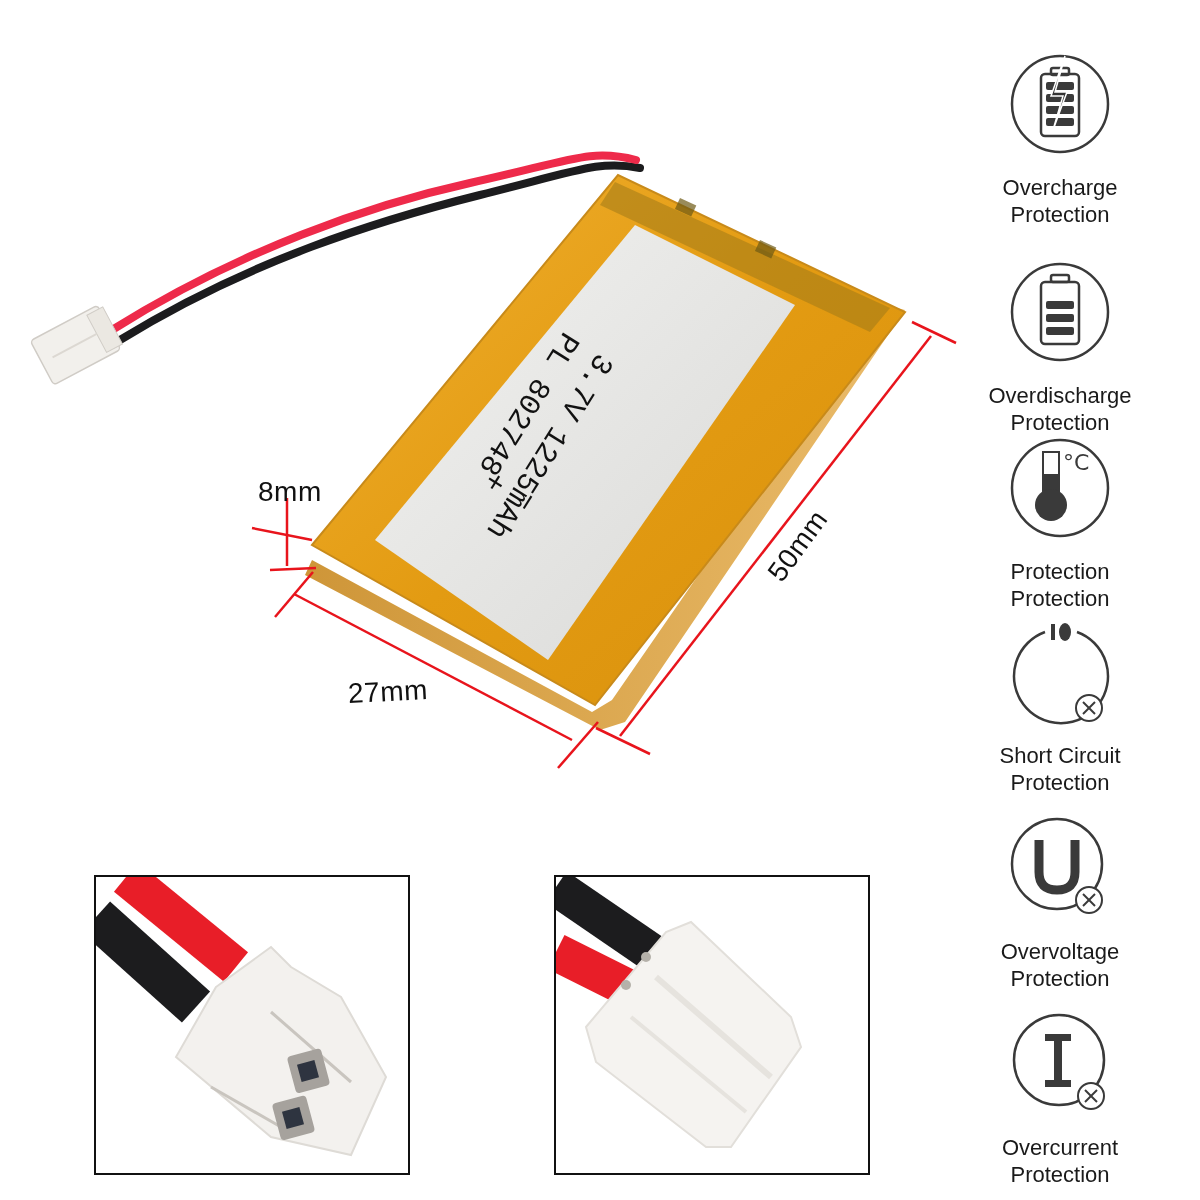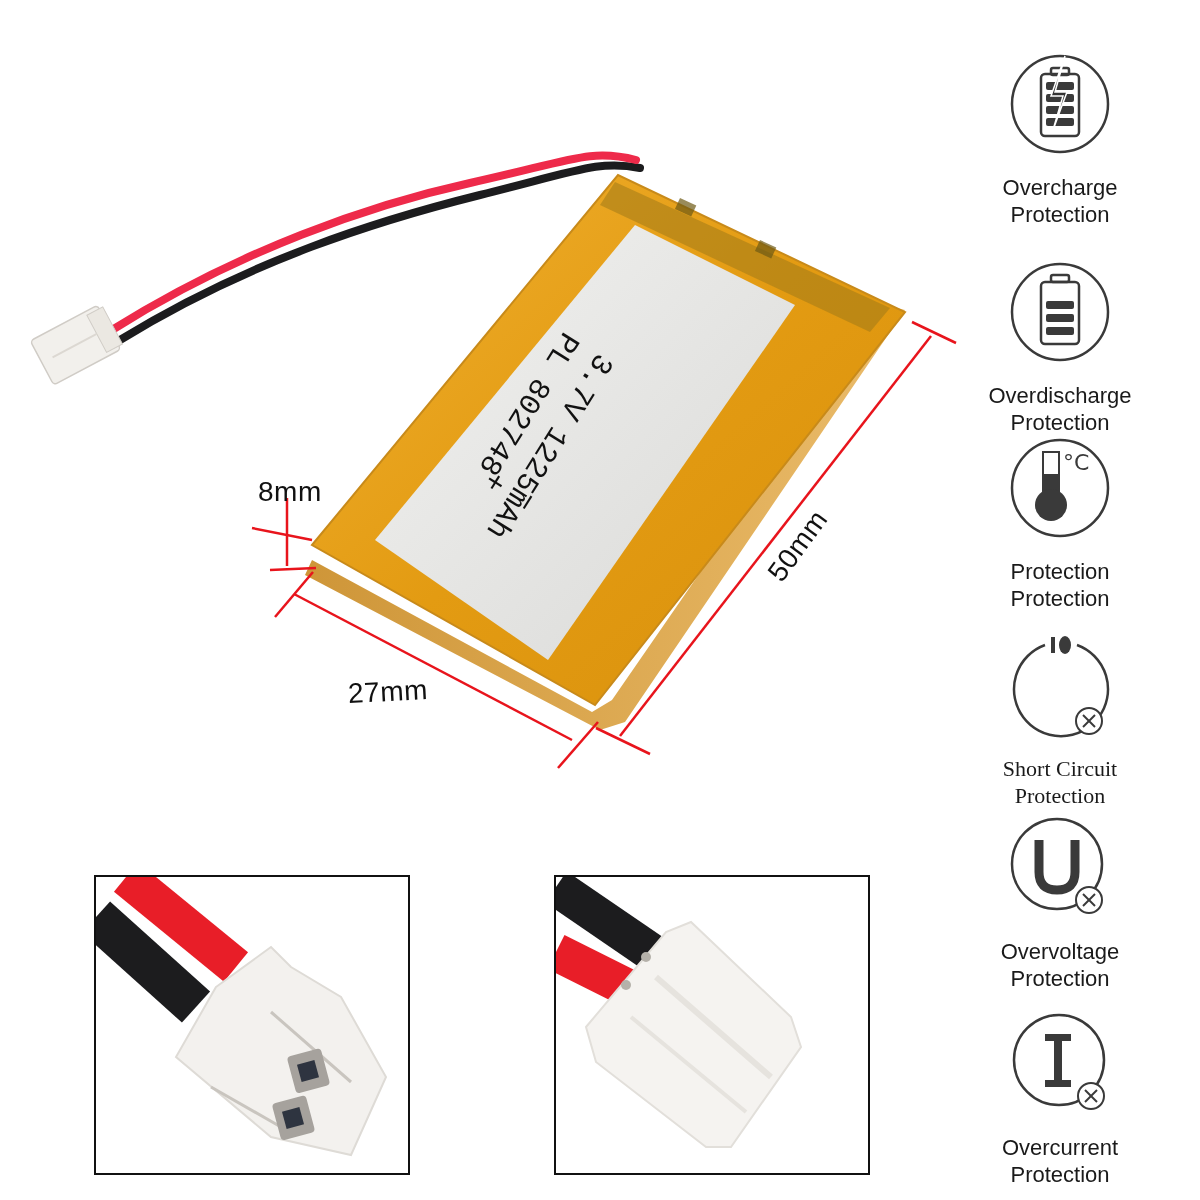--- a/index.html
+++ b/index.html
@@ -156,21 +156,21 @@
       <circle cx="46" cy="69" r="16" fill="#3a3a3a"></circle>
       <text x="58" y="34" font-size="22" fill="#3a3a3a" font-family="DejaVu Sans, sans-serif">°C</text>
     </svg>
   </div>
   <div class="label">
       <span>Protection</span>
       <span>Protection</span>
     </div>
 </div>
 
-<div class="feature" style="top:633px;font-family:Liberation Serif, serif;">
+<div class="feature" style="top:620px;">
   <div class="icon">
     <svg width="110" height="110" viewBox="0 0 110 110">
       <path d="M40 12 A 47 47 0 1 0 72 12" fill="none" stroke="#3a3a3a" stroke-width="2.5"></path>
       <rect x="46" y="4" width="4" height="16" fill="#3a3a3a"></rect>
       <ellipse cx="60" cy="12" rx="6" ry="9" fill="#3a3a3a"></ellipse>
       <circle cx="84" cy="88" r="13" fill="#fff" stroke="#3a3a3a" stroke-width="2"></circle>
       <line x1="78" y1="82" x2="90" y2="94" stroke="#3a3a3a" stroke-width="2"></line>
       <line x1="90" y1="82" x2="78" y2="94" stroke="#3a3a3a" stroke-width="2"></line>
     </svg>
   </div>

